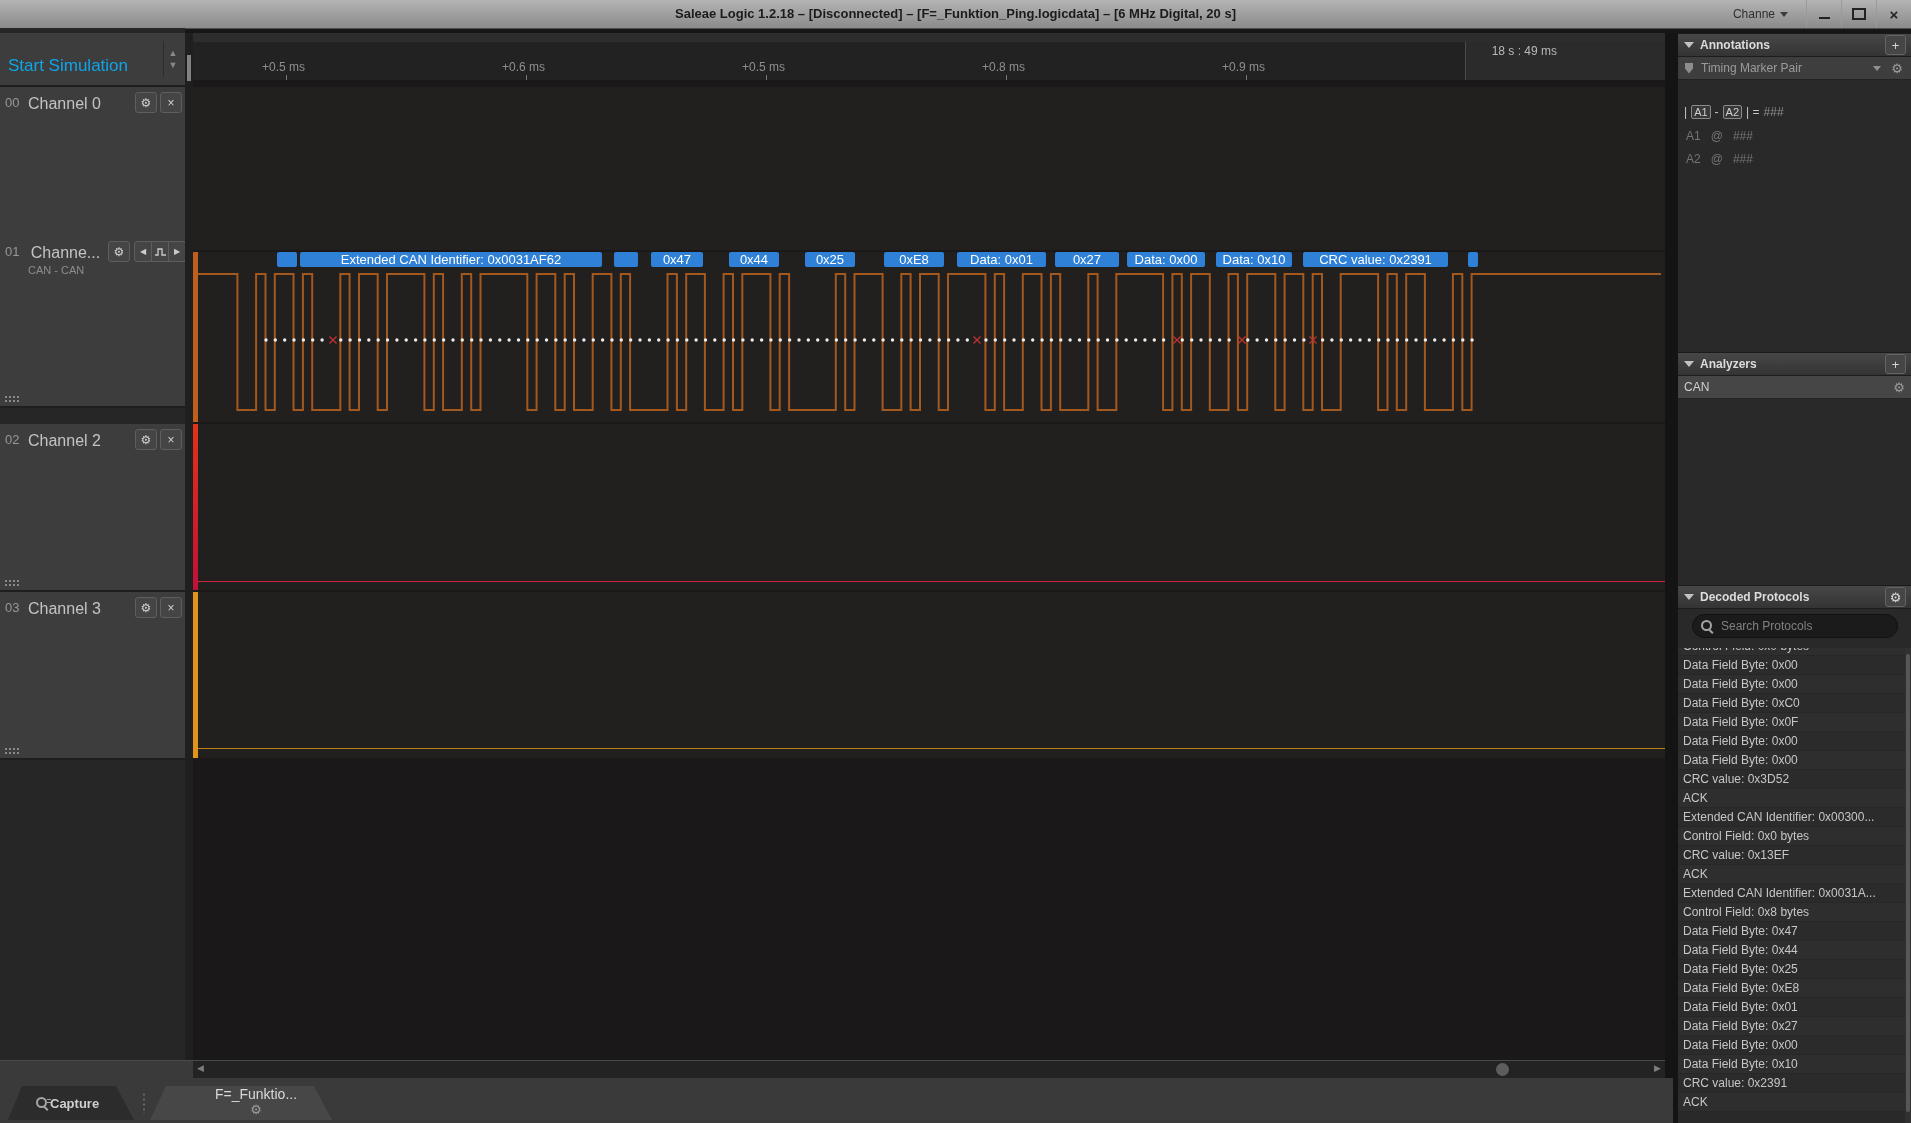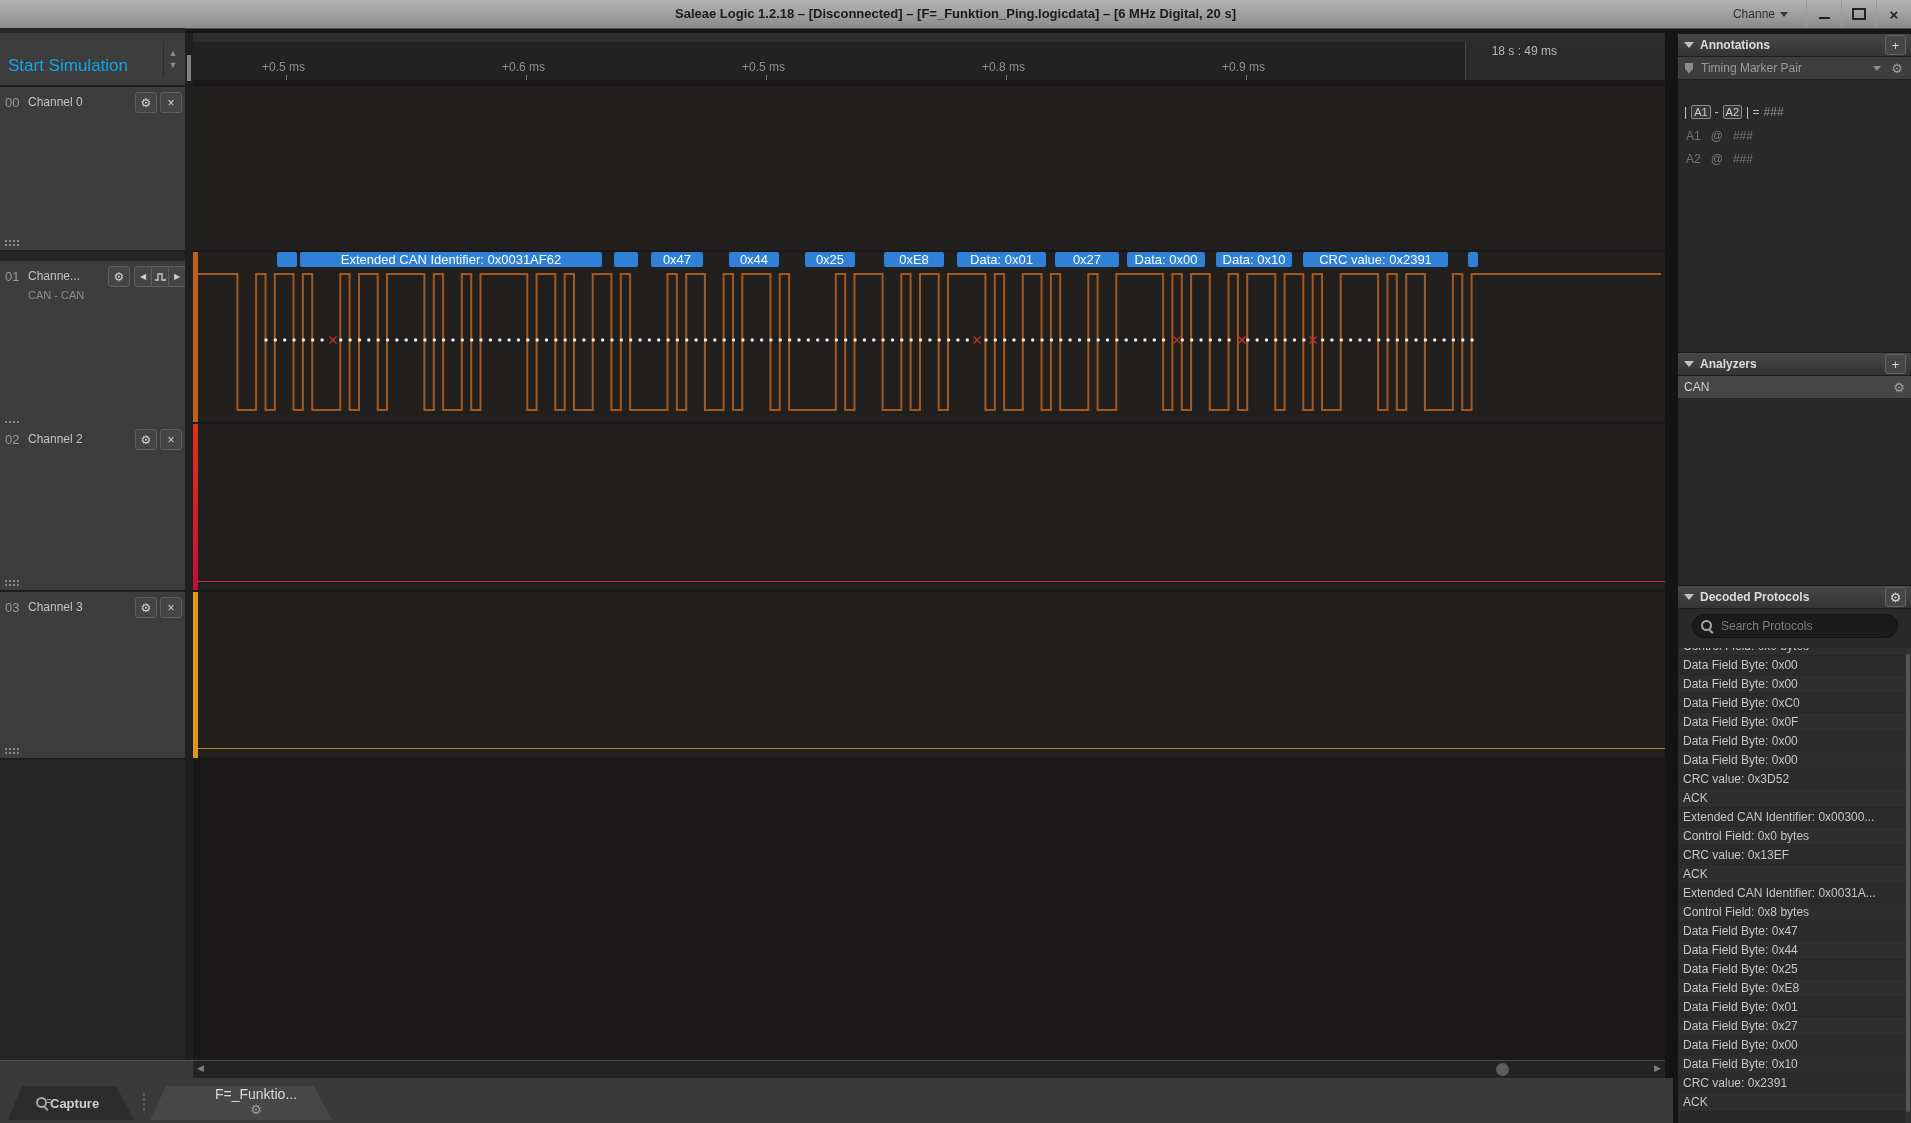--- a/index.html
+++ b/index.html
@@ -23,21 +23,21 @@
 
   
   #sidebar{left:0;top:28px;width:185px;height:1032px;background:#262626;}
   #start-area{left:0;top:5px;width:185px;height:52px;background:#3d3d3d;border-bottom:2px solid #1f1f1f;}
   #start-label{left:8px;top:23px;font-size:17px;color:#0ea5e9;}
   #spinner{right:3px;top:8px;width:18px;height:36px;border-left:1px solid #2c2c2c;
     display:flex;flex-direction:column;align-items:center;justify-content:center;gap:4px;}
   .spin-arrow{font-size:9px;color:#8a8a8a;line-height:8px;}
   .ch-row{left:0;width:185px;background:#3d3d3d;border-bottom:2px solid #1e1e1e;}
   .ch-num{position:absolute;left:5px;top:8px;font-size:13px;color:#979797;}
-  .ch-name{position:absolute;left:28px;top:8px;font-size:12px;color:#c3c3c3;width:75px;overflow:hidden;white-space:nowrap;}
+  .ch-name{position:absolute;left:28px;top:8px;font-size:16px;color:#c3c3c3;width:75px;overflow:hidden;white-space:nowrap;}
   .ch-sub{position:absolute;left:28px;top:28px;font-size:11px;color:#8d8d8d;}
   .mini-btn{position:absolute;top:5px;width:20px;height:19px;background:#454545;border:1px solid #5e5e5e;
     border-radius:3px;display:flex;align-items:center;justify-content:center;font-size:12px;color:#d2d2d2;}
   .nav-group{position:absolute;top:5px;display:flex;}
   .nav-btn{width:16px;height:19px;background:#454545;border:1px solid #5e5e5e;border-left-width:0;
     display:flex;align-items:center;justify-content:center;font-size:8px;color:#cccccc;}
   .nav-btn:first-child{border-left-width:1px;border-radius:3px 0 0 3px;}
   .nav-btn:last-child{border-radius:0 3px 3px 0;}
   .grip{position:absolute;left:4px;bottom:4px;width:15px;height:7px;
     background-image:radial-gradient(circle,#8a8a8a 1px,transparent 1.3px);background-size:4px 4px;}
@@ -155,21 +155,21 @@
       </div>
     </div>
     <div id="channel-rows">
         <div class="ch-row abs" style="top: 59px; height: 163px;">
           <span class="ch-num">00</span>
           <span class="ch-name">Channel 0</span>
           <div class="mini-btn" style="left: 135px;">⚙</div>
           <div class="mini-btn" style="left: 160px;">×</div>
           <div class="grip"></div>
         </div>
-        <div class="ch-row abs" style="top: 233px; height: 170px;">
+        <div class="ch-row abs" style="top: 208px; height: 170px; text-align: center;">
           <span class="ch-num">01</span>
           <span class="ch-name">Channe...</span>
           <span class="ch-sub">CAN - CAN</span>
           <div class="mini-btn" style="left: 108px;">⚙</div>
           <div class="nav-group" style="left: 134px;">
             <span class="nav-btn">◀</span>
             <span class="nav-btn">
               <svg width="11" height="10" viewBox="0 0 11 10">
                 <path d="M0 8 H3 V2 H7 V8 H11" fill="none" stroke="#cccccc" stroke-width="1.3"></path>
               </svg>

